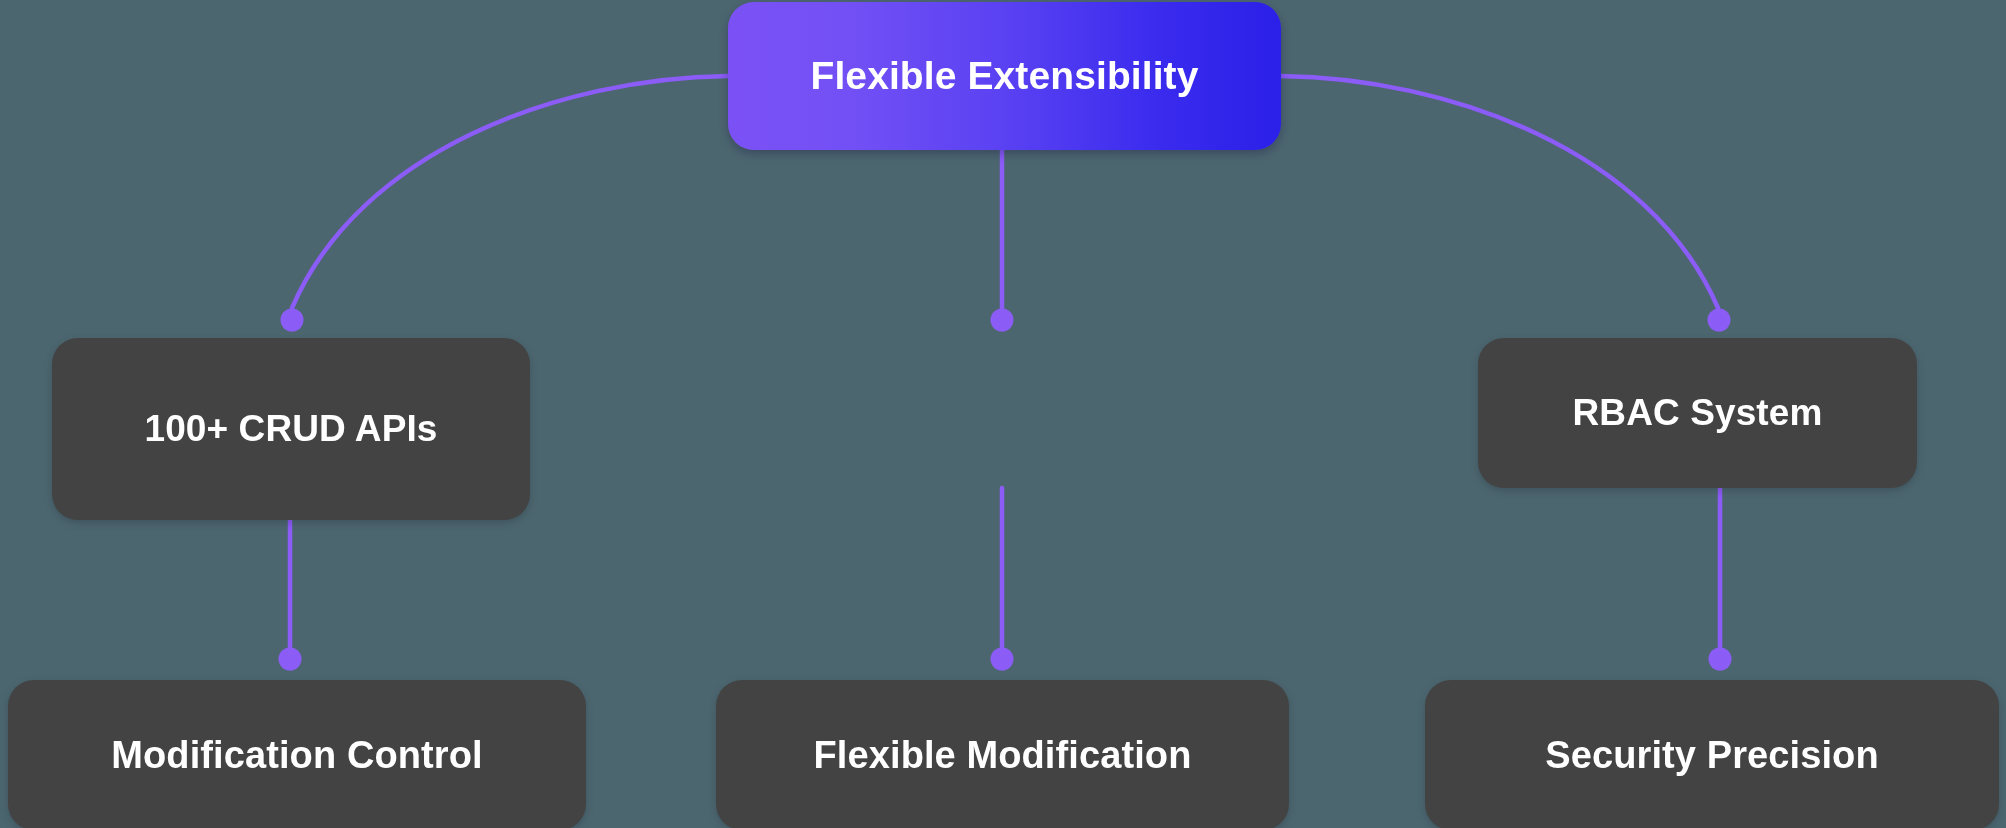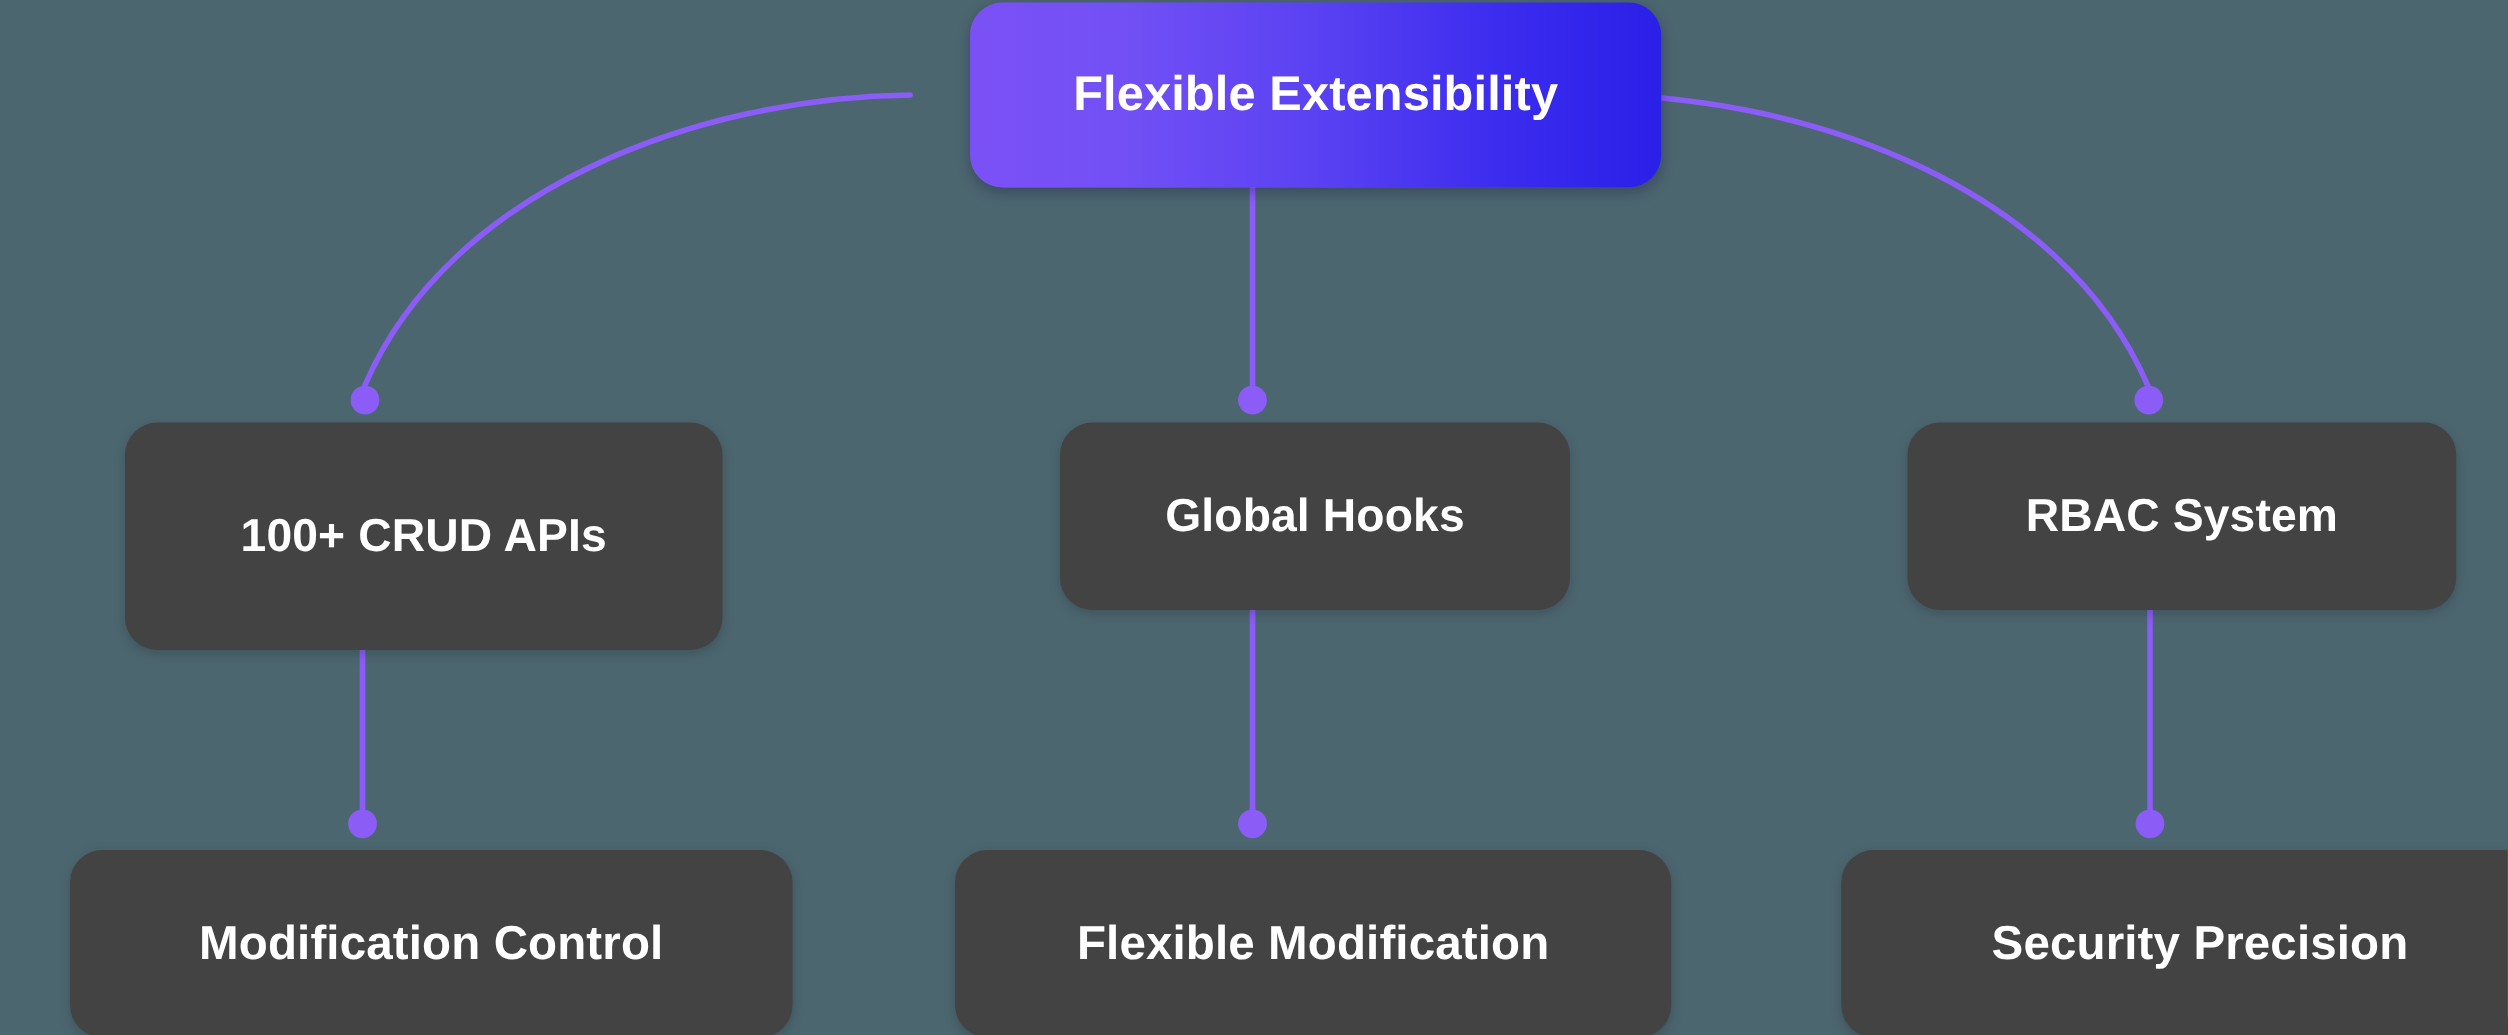--- a/index.html
+++ b/index.html
@@ -29,21 +29,20 @@
   .node {
     position: absolute;
     box-sizing: border-box;
     display: flex;
     align-items: center;
     justify-content: center;
     border-radius: 26px;
     color: #ffffff;
     text-align: center;
     letter-spacing: 0.1px;
-    margin-left: 48px;
   }
   .node-label {
     display: block;
     white-space: nowrap;
   }
   .node-root {
     background: linear-gradient(90deg, #7B51F5 0%, #7250F5 22%, #5840F2 52%, #3A2BEE 78%, #2B20E8 100%);
     box-shadow: 0 4px 10px rgba(20, 14, 60, 0.30);
     font-size: 39px;
     font-weight: bold;
@@ -88,23 +87,20 @@
   </svg>
 
   <div class="node node-root" style="left:728px; top:2px; width:553px; height:148px;">
     <span class="node-label">Flexible Extensibility</span>
   </div>
 
   <div class="node node-branch" style="left:52px; top:338px; width:478px; height:182px;">
     <span class="node-label">100+ CRUD APIs</span>
   </div>
 
-  <div class="node node-branch" style="left:800px; top:338px; width:408px; height:150px;">
-    <span class="node-label">Global Hooks</span>
-  </div>
 
   <div class="node node-branch" style="left:1478px; top:338px; width:439px; height:150px;">
     <span class="node-label">RBAC System</span>
   </div>
 
   <div class="node node-leaf" style="left:8px; top:680px; width:578px; height:150px;">
     <span class="node-label">Modification Control</span>
   </div>
 
   <div class="node node-leaf" style="left:716px; top:680px; width:573px; height:150px;">

